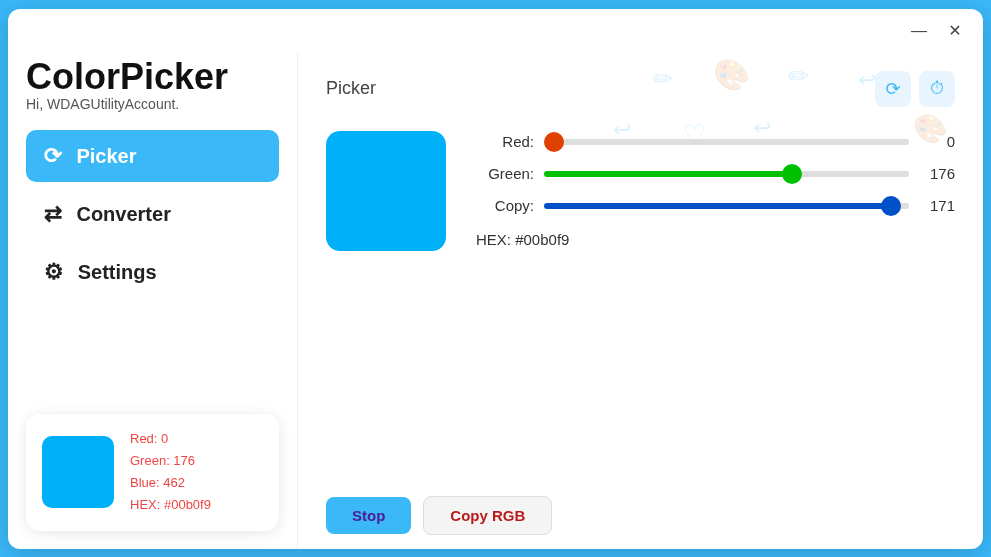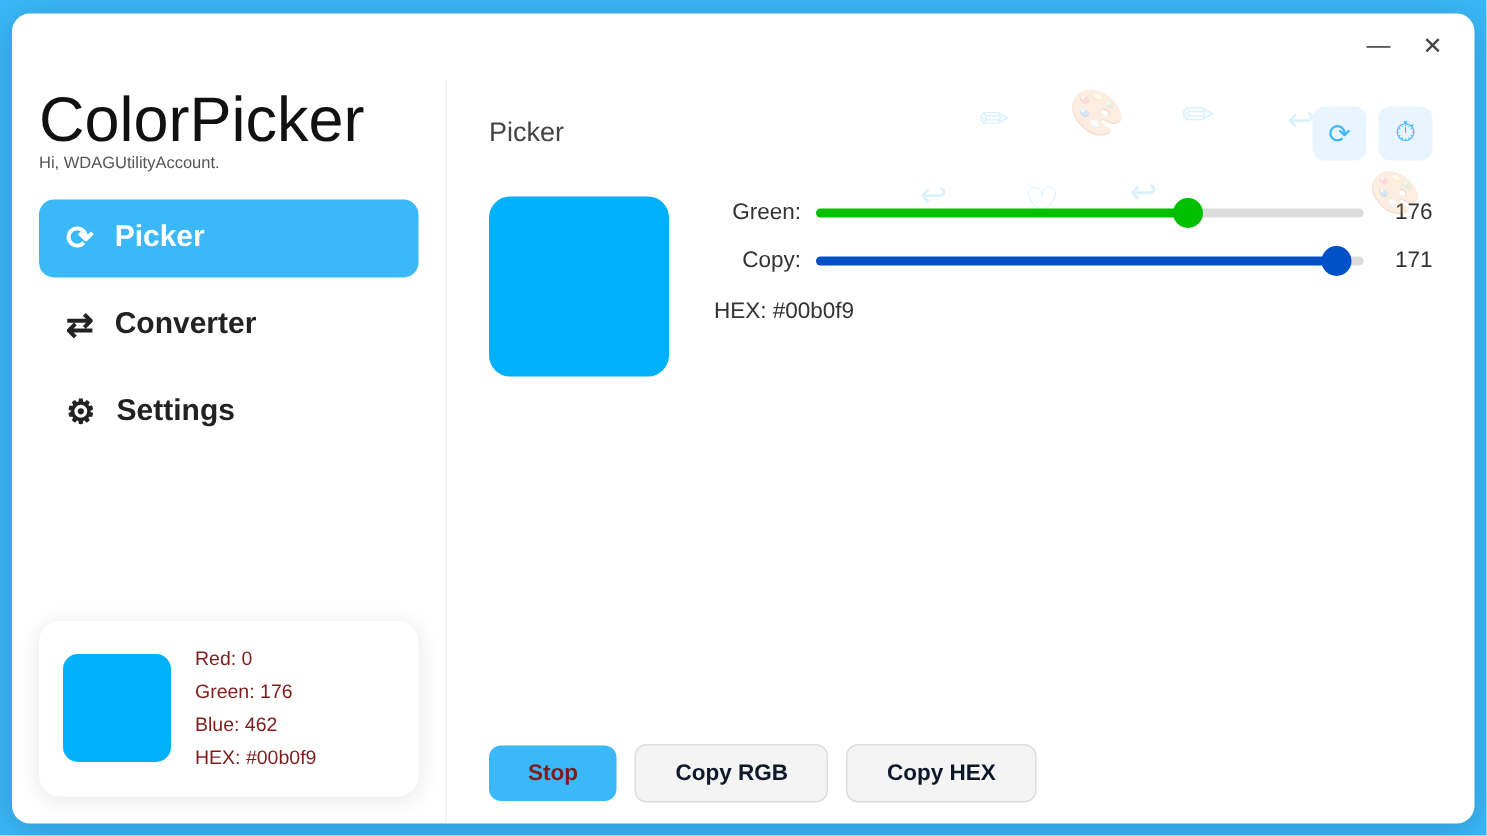--- a/index.html
+++ b/index.html
@@ -51,28 +51,28 @@
     }
     
     .sidebar {
       width: 290px;
       padding: 0 18px;
       display: flex;
       flex-direction: column;
       border-right: 1px solid #f0f0f0;
     }
     .app-title {
-      font-size: 42px;
-      font-weight: 400;
+      font-size: 36px;
+      font-weight: 700;
       color: #111;
       margin-top: 4px;
       line-height: 1.1;
     }
     .app-greeting {
-      font-size: 11px;
+      font-size: 14px;
       color: #555;
       margin-bottom: 18px;
     }
     .nav-item {
       display: flex;
       align-items: center;
       gap: 14px;
       padding: 13px 18px;
       border-radius: 10px;
       cursor: pointer;
@@ -102,21 +102,21 @@
     }
     .color-swatch-small {
       width: 72px;
       height: 72px;
       border-radius: 10px;
       background: #00b0f9;
       flex-shrink: 0;
     }
     .color-info {
       font-size: 13px;
-      color: #7f1d1d;
+      color: #ef4444;
       line-height: 1.7;
     }
     
     .content-area {
       flex: 1;
       display: flex;
       flex-direction: column;
       padding: 0;
     }
     .content-header {
@@ -229,25 +229,25 @@
     .btn {
       padding: 10px 26px;
       border-radius: 8px;
       border: none;
       font-size: 15px;
       font-weight: 600;
       cursor: pointer;
     }
     .btn-stop {
       background: #3ab8f8;
-      color: #7f1d1d;
+      color: #4c1d95;
     }
     .btn-outline {
       background: #f4f4f4;
-      color: #0f172a;
+      color: #b91c1c;
       border: 1px solid #ddd;
     }
     
     .status-bar {
       background: #dff0fb;
       padding: 12px 28px;
       font-size: 13.5px;
       color: #444;
       border-top: 1px solid #c8e8f8;
     }
@@ -328,20 +328,27 @@
         <div class="header-icons">
           <button class="icon-btn" title="Pick color">⟳</button>
           <button class="icon-btn" title="History">⏱</button>
         </div>
       </div>
 
       <div class="picker-area">
         <div class="color-swatch-large"></div>
         <div class="sliders-area">
 
+          <div class="slider-row">
+            <span class="slider-label">Red:</span>
+            <div class="slider-wrapper">
+              <input type="range" class="red-slider" min="0" max="255" value="0" style="background: linear-gradient(to right, rgb(224, 64, 0) 0%, rgb(224, 64, 0) 0%, rgb(221, 221, 221) 0%);">
+            </div>
+            <span class="slider-value">0</span>
+          </div>
 
           <div class="slider-row">
             <span class="slider-label">Green:</span>
             <div class="slider-wrapper">
               <input type="range" class="green-slider" min="0" max="255" value="176" style="background: linear-gradient(to right, rgb(0, 192, 0) 0%, rgb(0, 192, 0) 69%, rgb(221, 221, 221) 69%);">
             </div>
             <span class="slider-value">176</span>
           </div>
 
           <div class="slider-row">
@@ -354,18 +361,17 @@
 
           <div class="hex-row">
             <span>HEX: #00b0f9</span>
           </div>
         </div>
       </div>
 
       <div class="btn-row">
         <button class="btn btn-stop">Stop</button>
         <button class="btn btn-outline">Copy RGB</button>
-        <button class="btn btn-outline">Copy HEX</button>
       </div>
 
     </div>
   </div>
 </div>
 
 </body></html>

